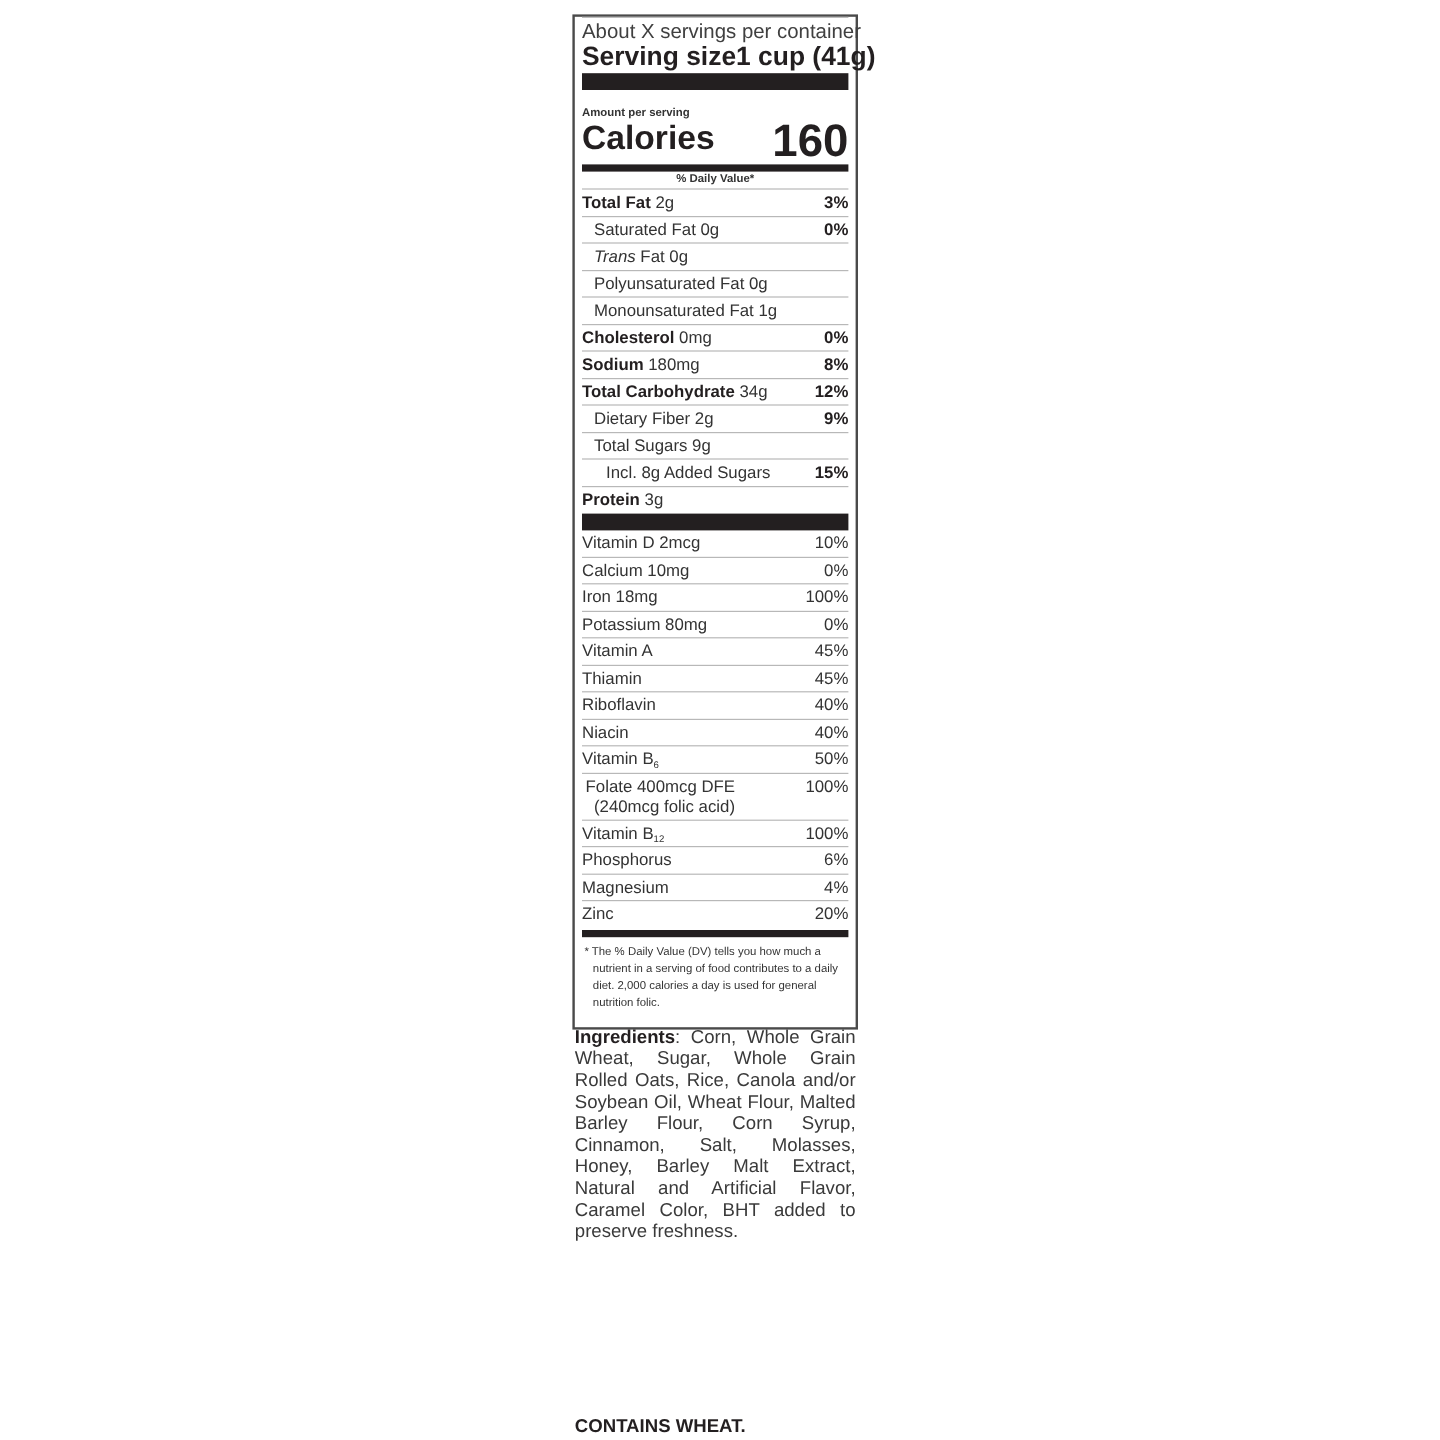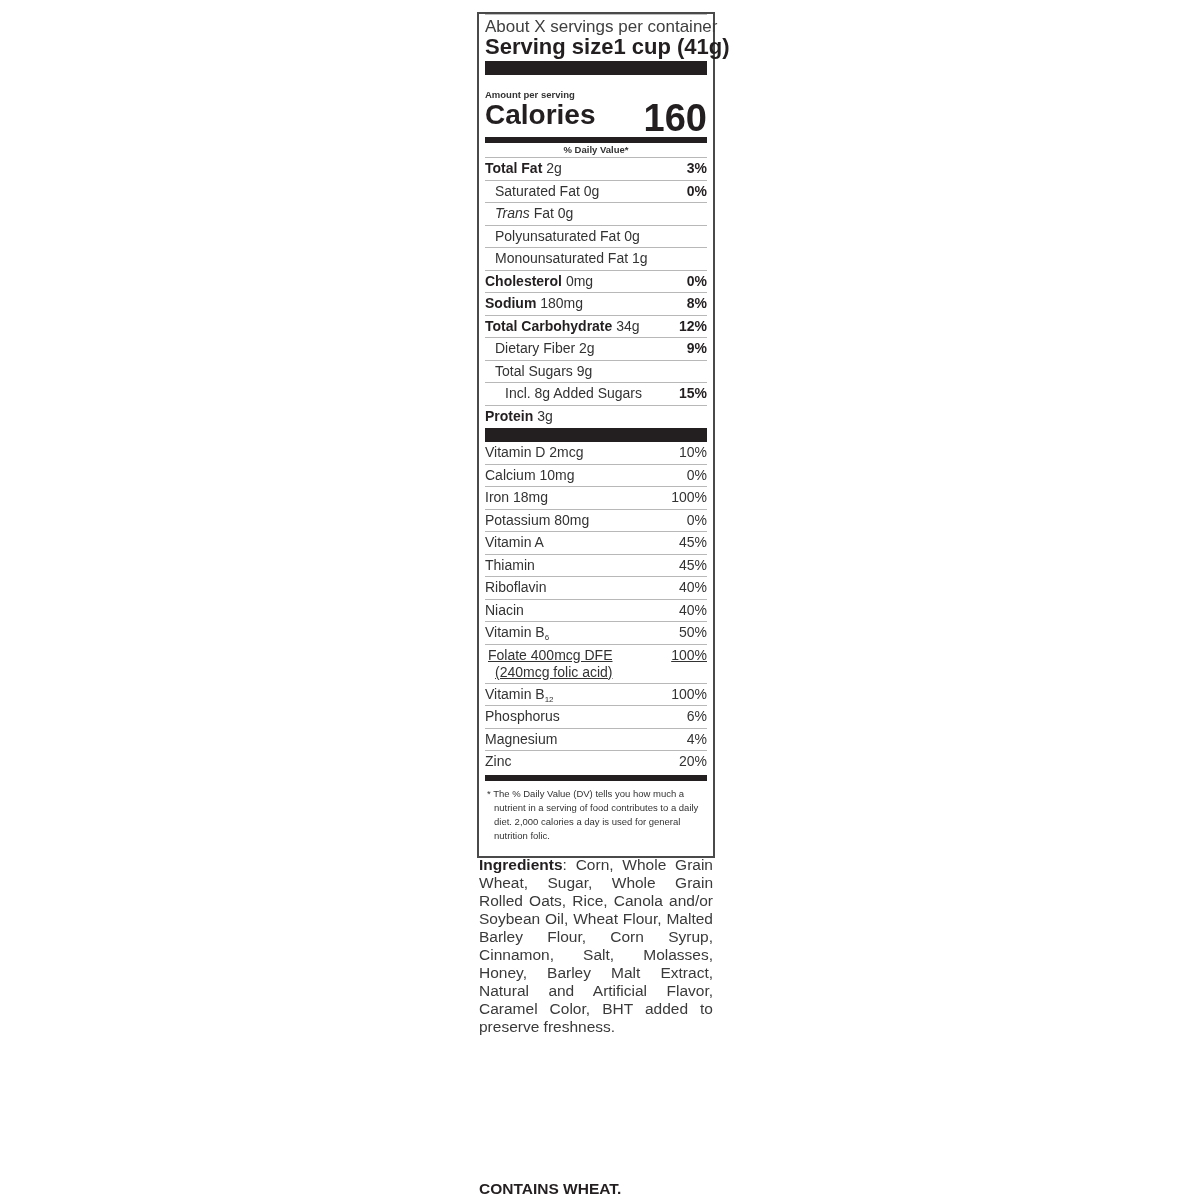--- a/index.html
+++ b/index.html
@@ -20,21 +20,21 @@
     .calories-value { font-weight:bold; font-size:38px; line-height:36px; }
     .bar-med { height:6px; background:#231f20; margin-top:3px; }
     .dv-head { text-align:center; font-size:9.5px; line-height:12px; font-weight:bold; color:#333; padding-top:1px; padding-bottom:1px; }
     .row { display:flex; justify-content:space-between; font-size:14px; line-height:21.5px; height:21.5px;
            border-top:1px solid #b8b8b8; white-space:nowrap; color:#333;text-align:right; }
     .row .b { font-weight:bold; color:#231f20; }
     .row .pct { font-weight:bold; color:#231f20; }
     .row.ind1 .n { padding-left:10px; }
     .row.ind2 .n { padding-left:20px; }
     .row.vit .pct { font-weight:normal; color:#333; }
-    .row.tall { height:39px; line-height:17px; padding-top:2px; box-sizing:border-box;text-decoration:underline; }
+    .row.tall { height:39px; line-height:17px; padding-top:2px; box-sizing:border-box; }
     .row.tall .n span { display:block; }
     .bar-vit { height:14px; background:#231f20; margin-top:1px; }
     .bar-foot { height:6px; background:#231f20; margin-top:2px; }
     .footnote { font-size:9.5px; line-height:14px; margin-top:6px; color:#333; padding-left:2px; }
     .footnote span { display:block; }
     .ingredients { position:absolute; left:479px; top:856px; width:234px; font-size:15.5px; line-height:18px;
                    color:#3a3a3a; text-align:justify; }
     .ingredients p { margin:0 0 4px 0; }
     .ingredients b { color:#231f20; }
     .allergen { position:absolute; left:479px; top:1180px; font-weight:bold; font-size:15.5px; line-height:18px; color:#231f20; }

